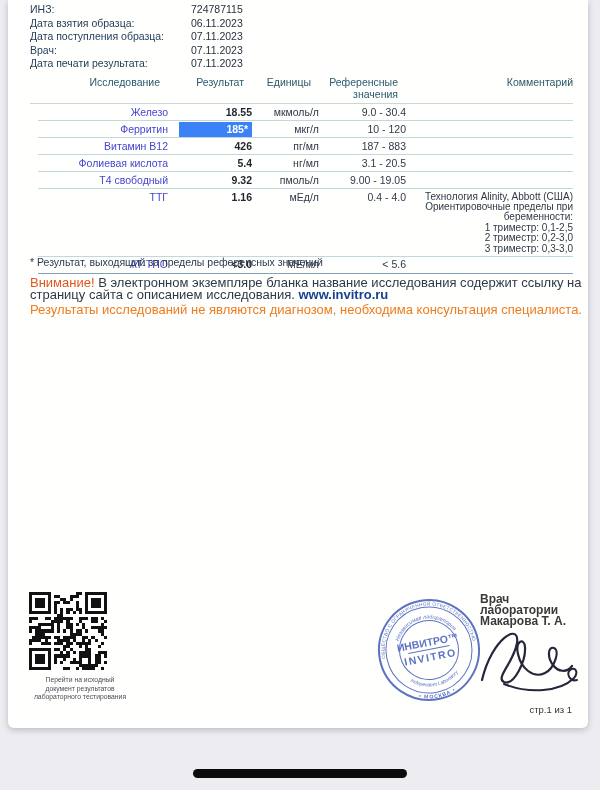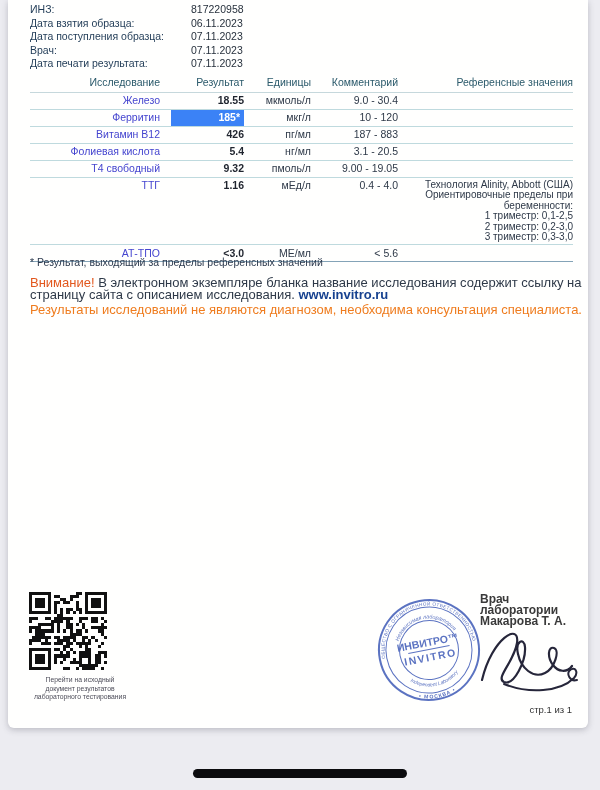--- a/index.html
+++ b/index.html
@@ -15,21 +15,21 @@
   }
   
   .meta{position:absolute;left:22px;top:3px;font-size:10.5px;color:#1f3a55;}
   .meta-row{display:flex;line-height:13.6px;}
   .meta-label{width:161px;}
   .meta-value{color:#27313d;}
   
   .rtable{position:absolute;left:22px;top:77px;width:543px;font-size:10.5px;}
   .thead,.trow{display:grid;grid-template-columns:130px 84px 67px 87px 1fr;text-align:right;}
   .thead{color:#2b5a6b;padding-bottom:3px;border-bottom:1px solid #c6d8dc;line-height:11.5px;}
-  .trow{border-bottom:1px solid #bfdade;padding:2.5px 0 2px;line-height:11.5px;color:#2e3948;}
+  .trow{border-bottom:1px solid #bfdade;padding:2.5px 0 2px;line-height:11.5px;color:#2e3948;margin-left:8px;}
   .trow.last{border-bottom:1px solid #84a3b7;}
   .c-name{color:#4545cf;cursor:pointer;}
   .c-res{font-weight:bold;color:#1f242e;}
   .c-comment{font-size:10px;line-height:10.4px;white-space:pre-line;color:#2e3948;}
   .flag-box{background:#3b82f6;color:#ffffff;display:inline-block;width:64px;
     padding:2px 4px 2px 5px;margin:-2px 0 -2px -5px;font-weight:bold;}
   
   .footnote{position:absolute;left:22px;top:256px;font-size:10.5px;color:#2c3a4e;}
   .notices{position:absolute;left:22px;top:277px;width:552px;font-size:13px;line-height:11.8px;}
   .orange1{color:#e2571d;}
@@ -53,21 +53,21 @@
   .home{position:absolute;left:193px;top:769px;width:214px;height:9px;border-radius:5px;background:#0b0b0e;}
 </style>
 </head>
 <body>
 
 <div class="page">
 
   <div class="meta">
       <div class="meta-row">
         <span class="meta-label">ИНЗ:</span>
-        <span class="meta-value">817220958</span>
+        <span class="meta-value">724787115</span>
       </div>
       <div class="meta-row">
         <span class="meta-label">Дата взятия образца:</span>
         <span class="meta-value">06.11.2023</span>
       </div>
       <div class="meta-row">
         <span class="meta-label">Дата поступления образца:</span>
         <span class="meta-value">07.11.2023</span>
       </div>
       <div class="meta-row">
@@ -78,22 +78,22 @@
         <span class="meta-label">Дата печати результата:</span>
         <span class="meta-value">07.11.2023</span>
       </div>
     </div>
 
   <div class="rtable">
     <div class="thead">
         <div>Исследование</div>
         <div>Результат</div>
         <div>Единицы</div>
+        <div>Референсные значения</div>
         <div>Комментарий</div>
-        <div>Референсные значения</div>
       </div>
     <div>
         <div class="trow">
           <div class="c-name">Железо</div>
           <div class="c-res">18.55</div>
           <div>мкмоль/л</div>
           <div>9.0 - 30.4</div>
           <div class="c-comment"></div>
         </div>
         <div class="trow">

